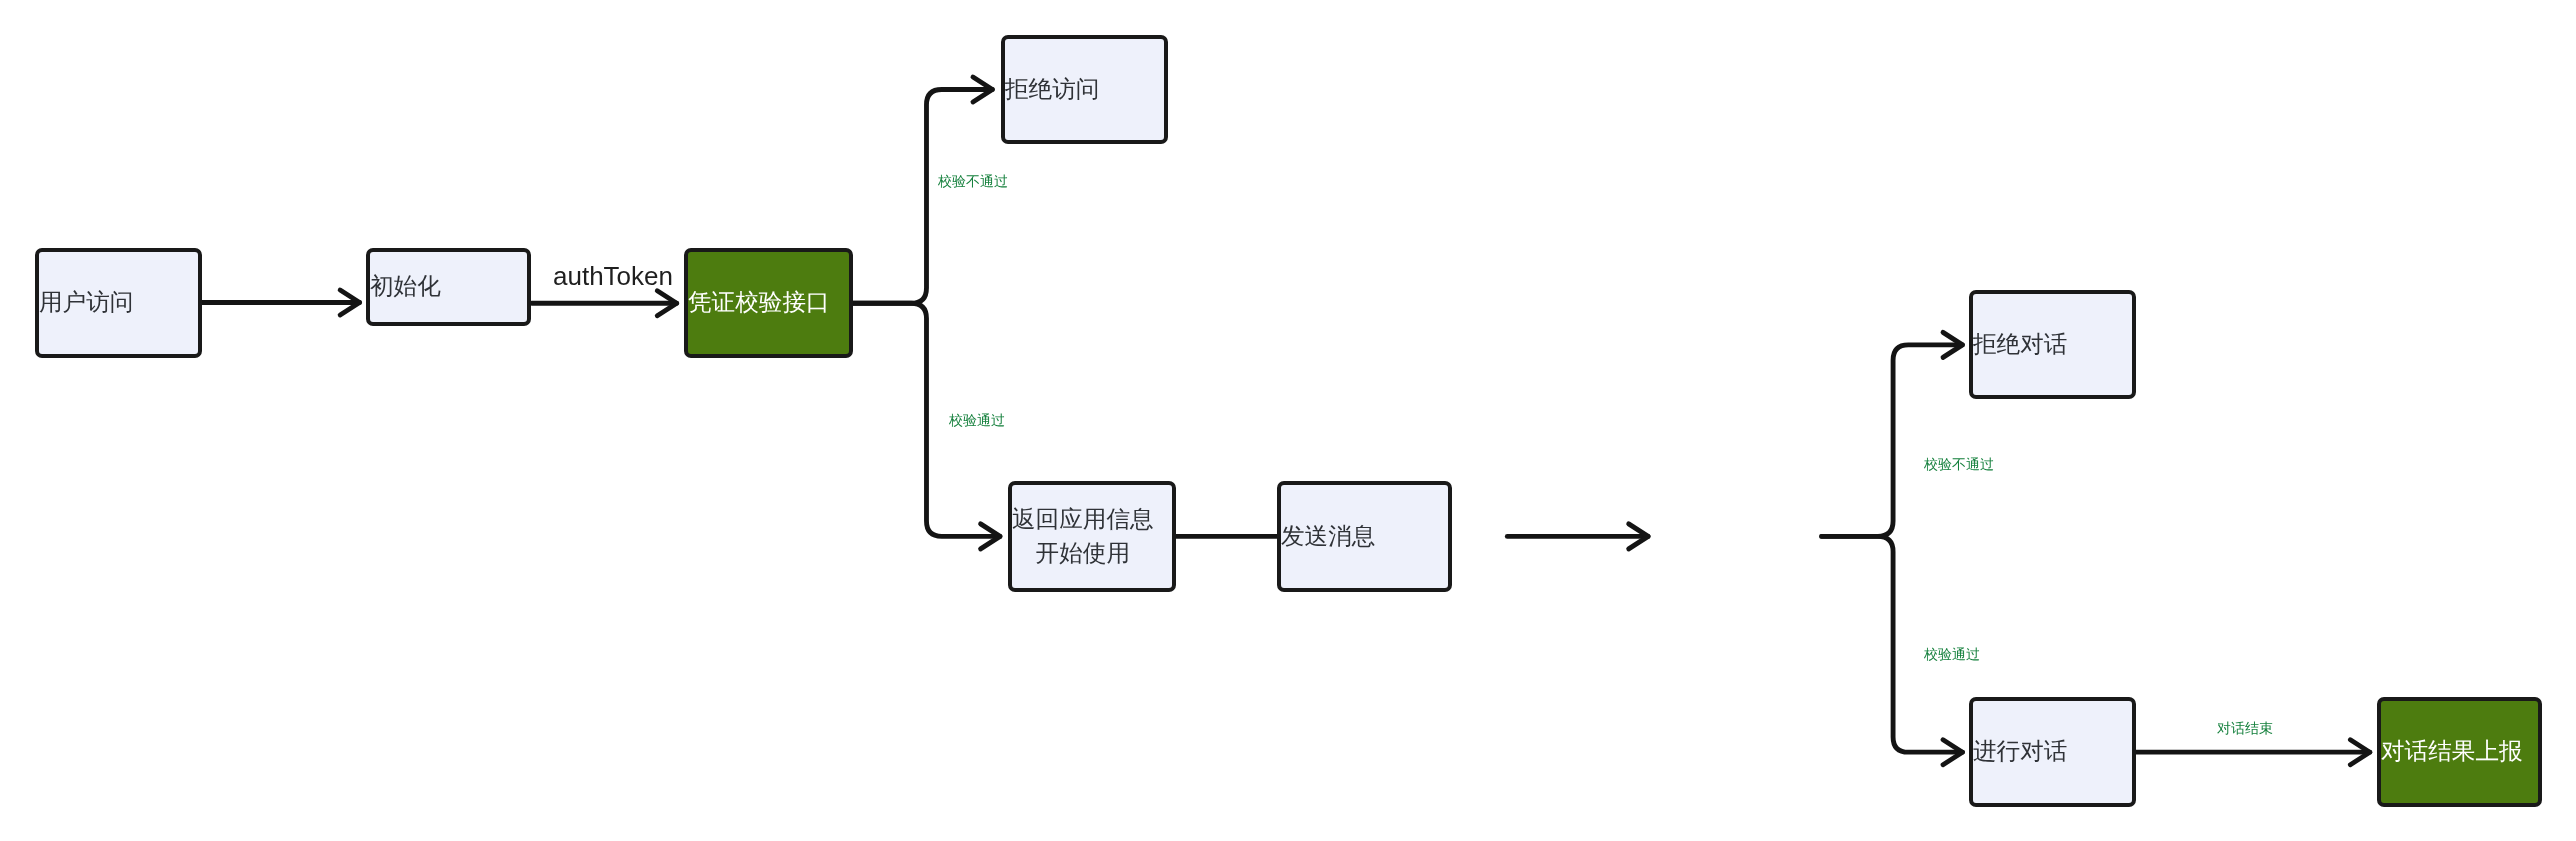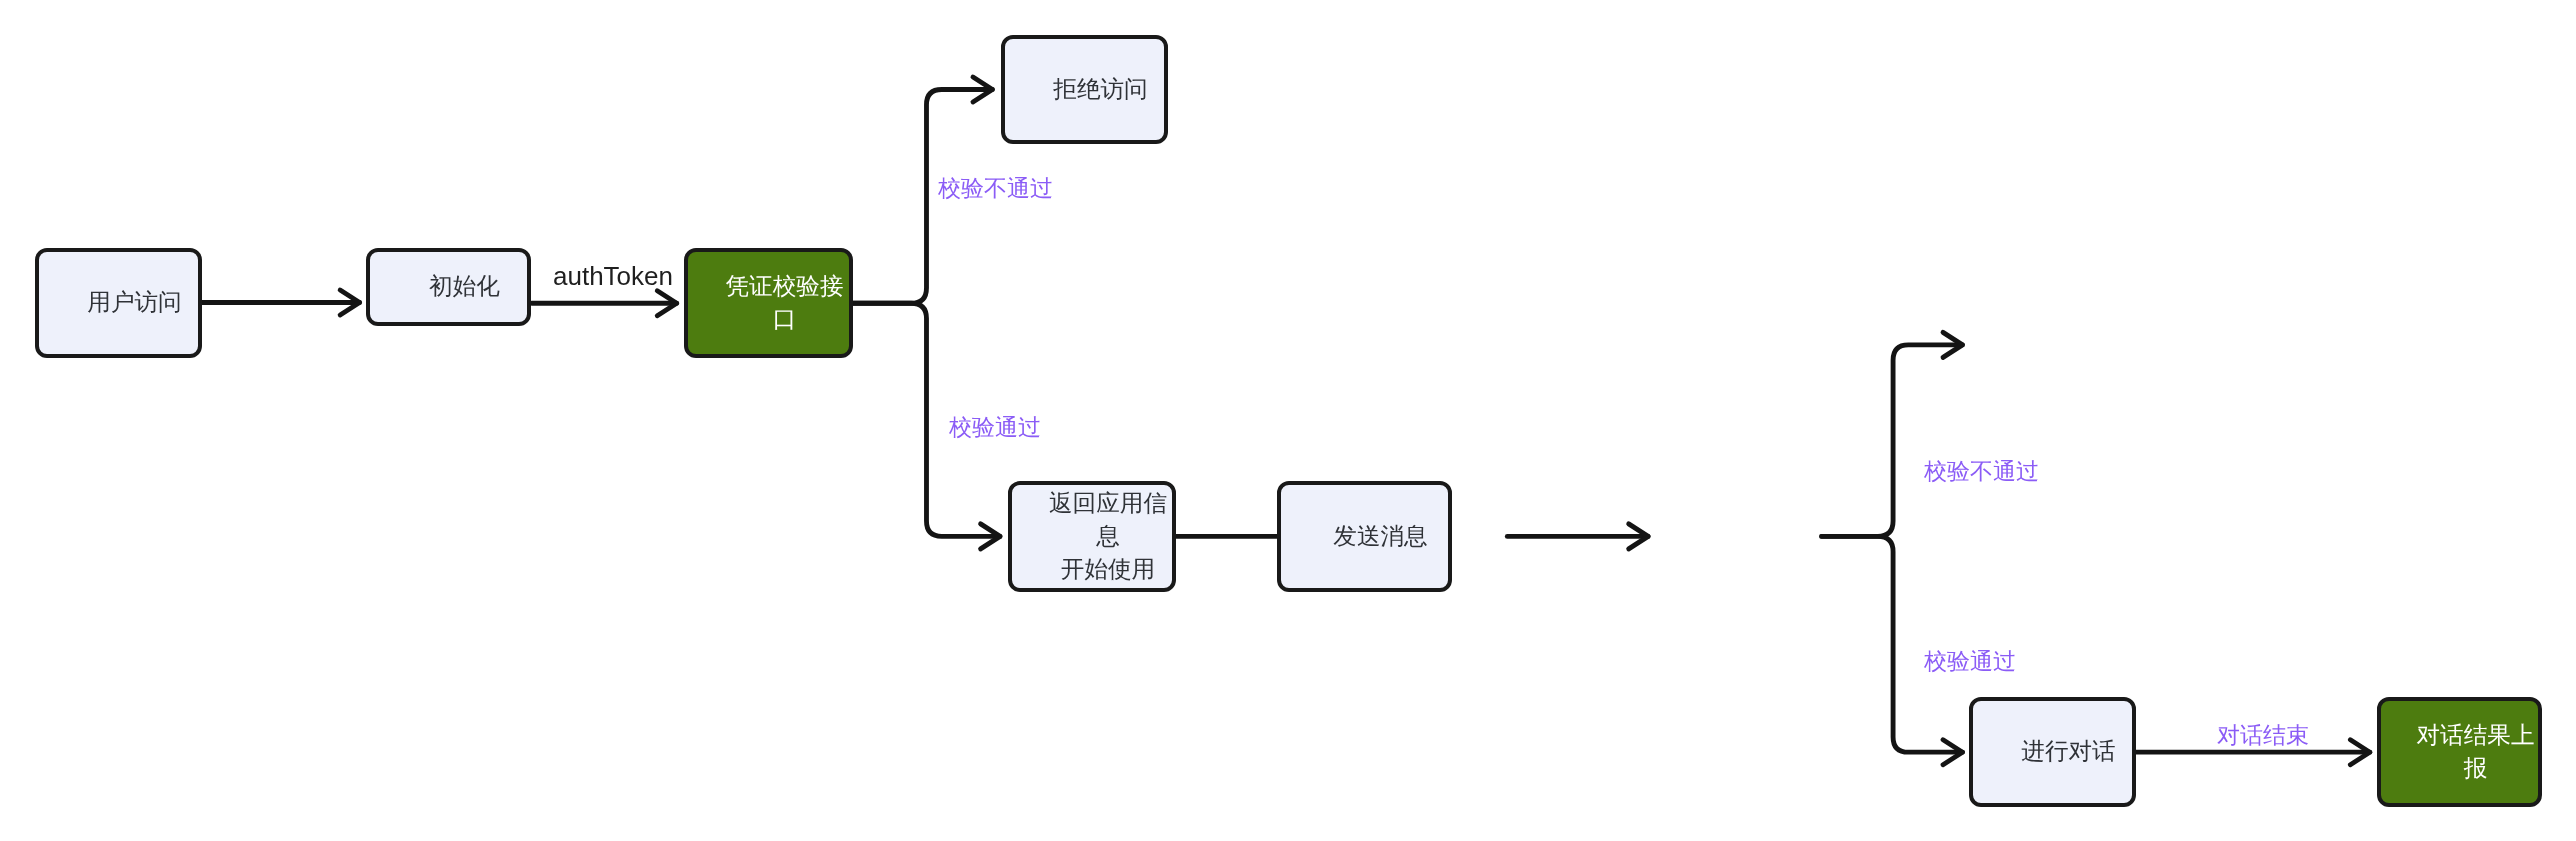--- a/index.html
+++ b/index.html
@@ -26,39 +26,37 @@
     stroke: #141414;
     stroke-width: 7;
     stroke-linecap: round;
     stroke-linejoin: round;
   }
   .node {
     position: absolute;
     box-sizing: border-box;
     display: flex;
     align-items: center;
-    justify-content: center;
     background: #eef1fb;
     border: 4.2px solid #191919;
-    border-radius: 12px;
+    border-radius: 7px;
     font-size: 23.6px;
     line-height: 1.4;
     color: #2f3237;
     text-align: center;
     white-space: pre-line;
-    padding-left: 32px;
   }
   .node.accent {
     background: #4d7c0f;
     color: #ffffff;
   }
   .edge-label {
     position: absolute;
-    font-size: 23px;
-    color: #8b5cf6;
+    font-size: 14px;
+    color: #15803d;
     white-space: nowrap;
   }
   .edge-label.mono-token {
     font-size: 26px;
     color: #1f1f1f;
     width: 111px;
     text-align: center;
   }
   
   #n-user-access        { left: 35px;   top: 248px;  width: 167px; height: 110px; }
@@ -122,20 +120,23 @@
   <div class="node" id="n-deny-access">
     <span>拒绝访问</span>
   </div>
   <div class="node" id="n-return-app-info">
     <span>返回应用信息
 开始使用</span>
   </div>
   <div class="node" id="n-send-message">
     <span>发送消息</span>
   </div>
+  <div class="node" id="n-deny-dialog">
+    <span>拒绝对话</span>
+  </div>
   <div class="node" id="n-do-dialog">
     <span>进行对话</span>
   </div>
   <div class="node accent" id="n-dialog-report">
     <span>对话结果上报</span>
   </div>
 
   <div class="edge-label mono-token" id="l-auth-token">authToken</div>
   <div class="edge-label" id="l-fail-1">校验不通过</div>
   <div class="edge-label" id="l-pass-1">校验通过</div>

